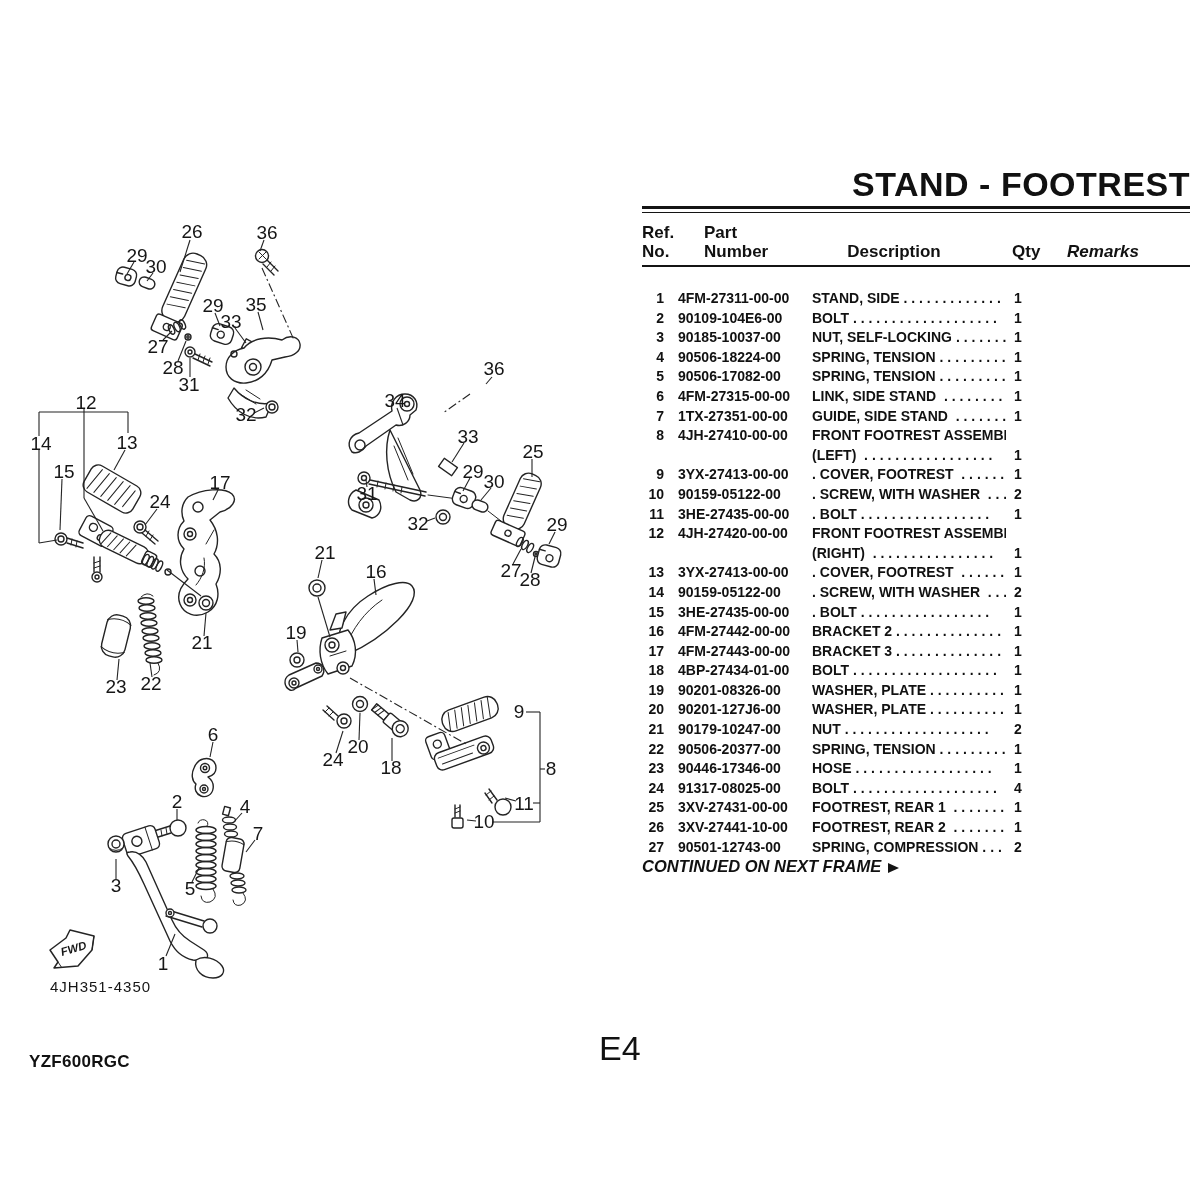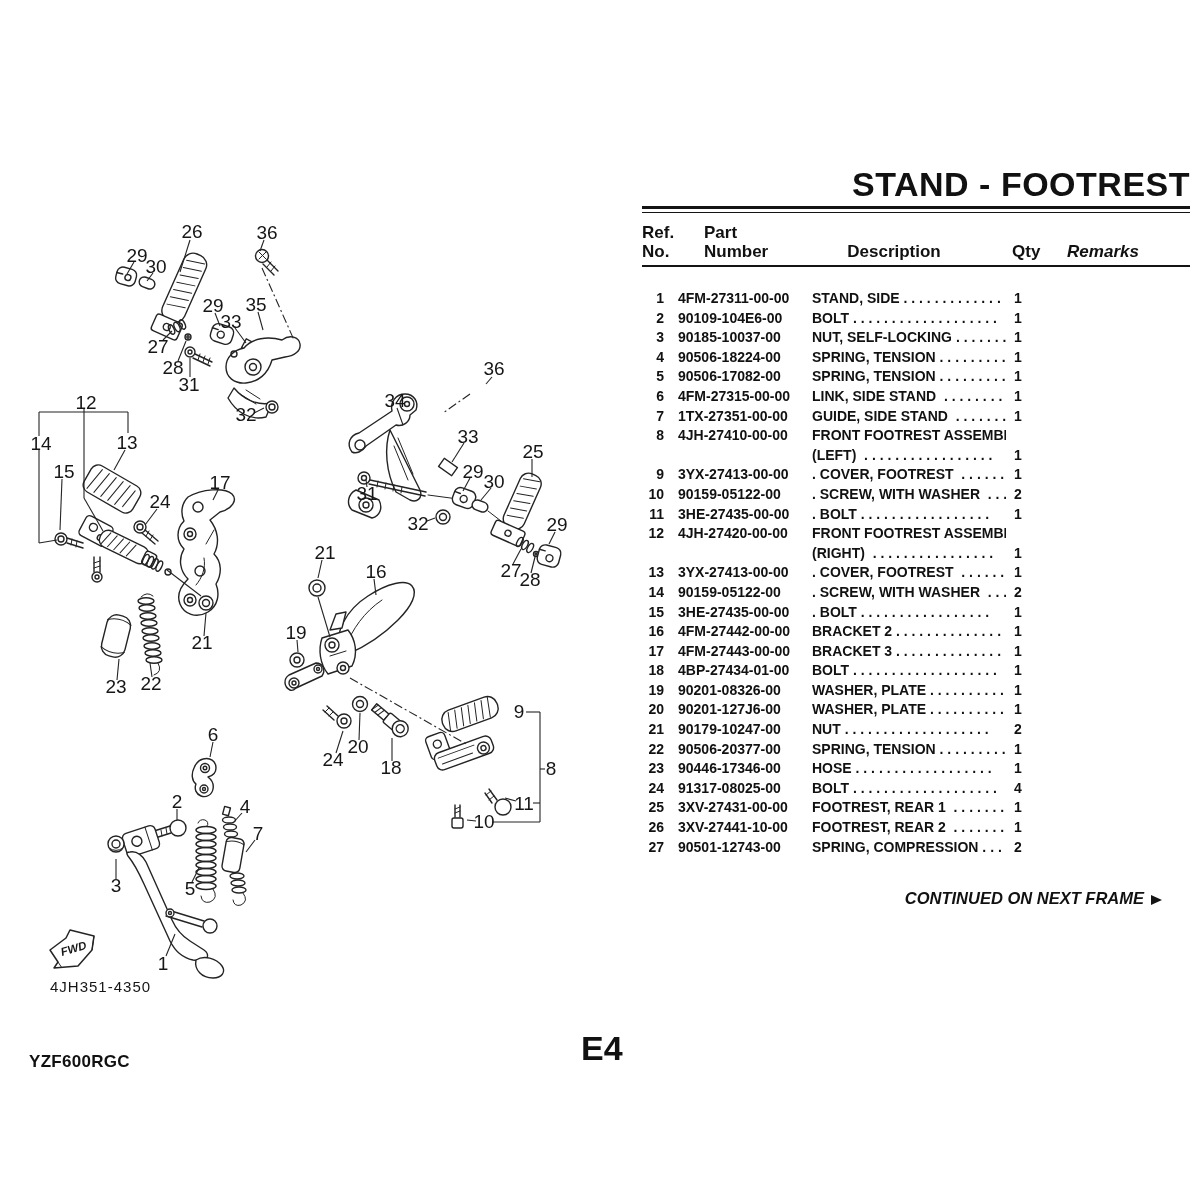--- a/index.html
+++ b/index.html
@@ -24,26 +24,26 @@
   .ctr{text-align:center;padding-right:30px;}
   .qh{padding-left:6px;}
   .ctr2{text-align:center;padding-right:30px;font-style:italic;}
   .tbody{margin-top:22px;font-weight:bold;font-size:14px;line-height:19.6px;}
   .trow{align-items:stretch;}
   .c-ref{text-align:right;padding-right:12px;}
   .c-part{padding-left:2px;white-space:pre;}
   .c-desc{white-space:pre;overflow:hidden;}
   .c-qty{display:flex;align-items:flex-end;padding-left:8px;}
   .c-rem{}
-  .continued{margin-top:32px;text-align:right;padding-right:28px;font-weight:bold;
+  .continued{padding-right:28px;font-weight:bold;
              font-style:italic;font-size:16.5px;white-space:nowrap;}
   .arrow{display:inline-block;width:0;height:0;border-left:11px solid #141414;
          border-top:5.5px solid transparent;border-bottom:5.5px solid transparent;
          margin-left:7px;vertical-align:-1px;}
-  .page-label{position:absolute;left:581px;top:1029px;font-size:34px;font-weight:bold;}
+  .page-label{position:absolute;left:599px;top:1029px;font-size:34px;font-weight:normal;}
   .model-code{position:absolute;left:29px;top:1052px;font-size:17px;font-weight:bold;letter-spacing:.3px;}
 </style>
 </head>
 <body>
 
 <div class="page">
 
   <svg class="diagram" width="1200" height="1200" viewBox="0 0 1200 1200">
 
     <g class="parts">

